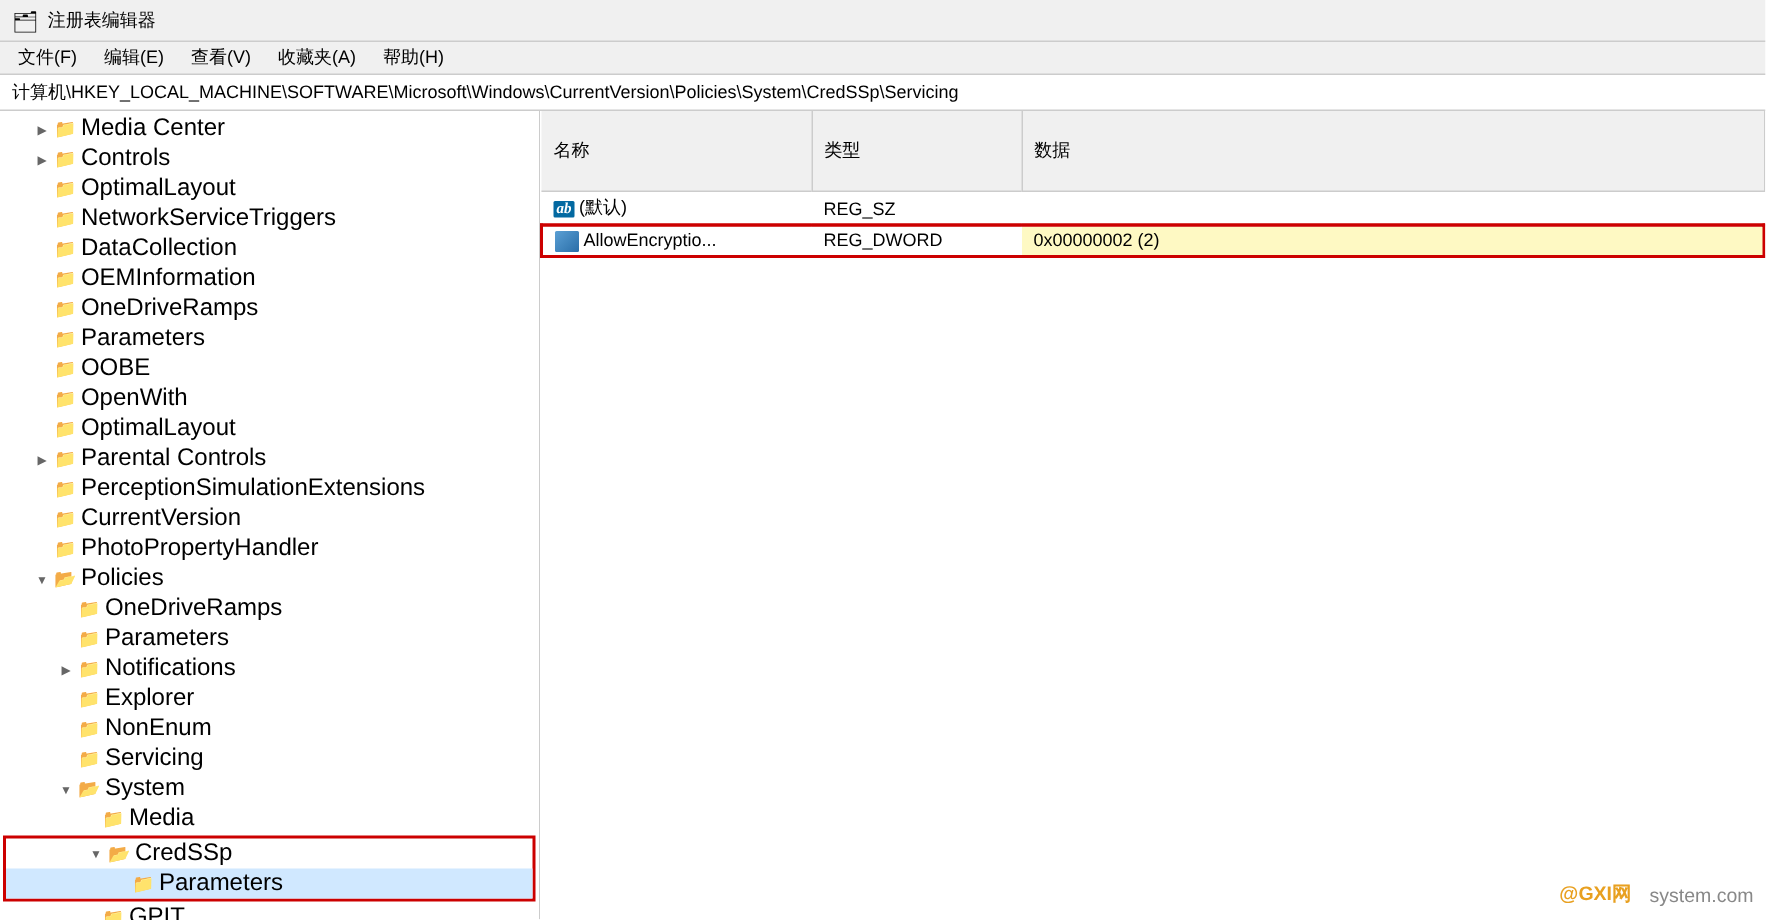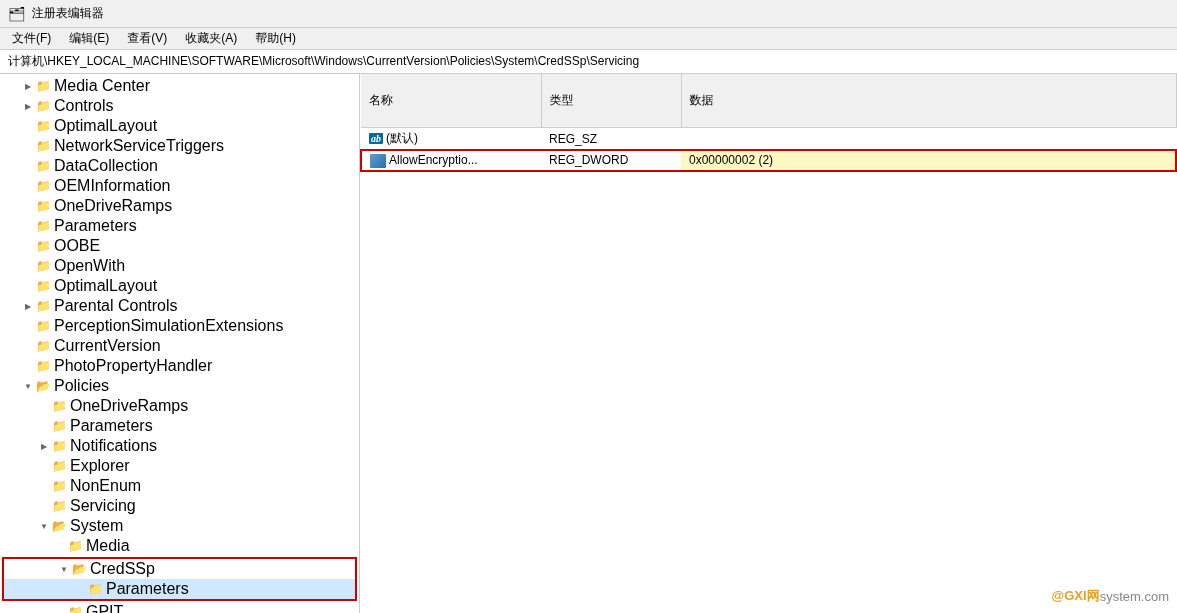--- a/index.html
+++ b/index.html
@@ -123,21 +123,21 @@
 
     
     .watermark {
       position: fixed;
       bottom: 8px;
       right: 8px;
       font-size: 13px;
       color: #888;
       display: flex;
       align-items: center;
-      gap: 0;
+      gap: 12px;
       pointer-events: none;
     }
 
     
     ::-webkit-scrollbar { width: 14px; height: 14px; }
     ::-webkit-scrollbar-track { background: #f0f0f0; }
     ::-webkit-scrollbar-thumb { background: #c0c0c0; border: 1px solid #aaa; }
 
     
     .ab-icon {

